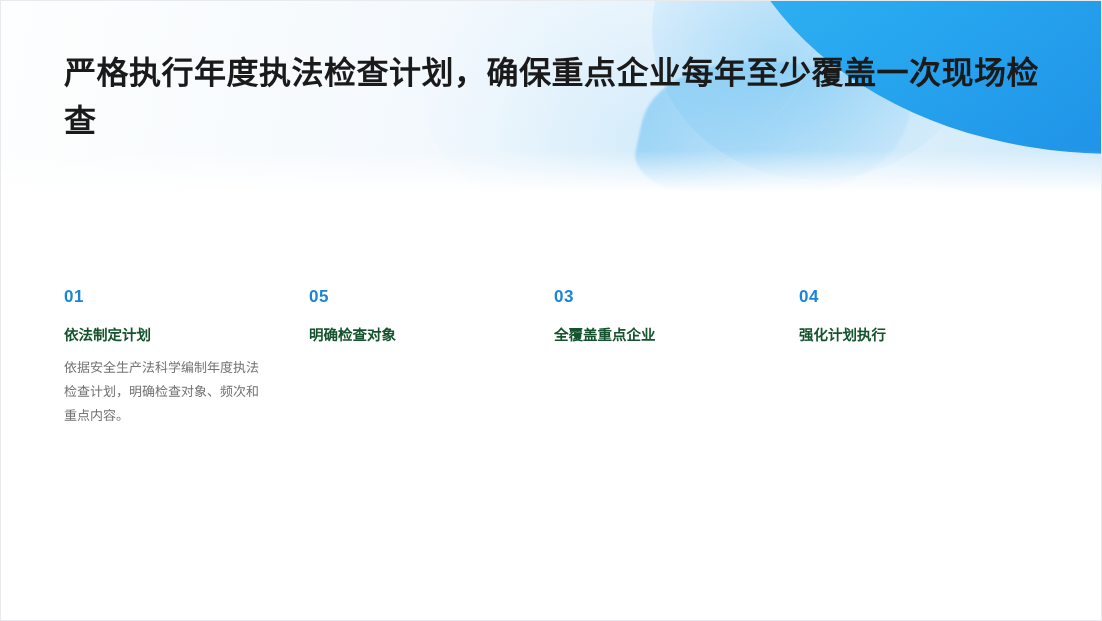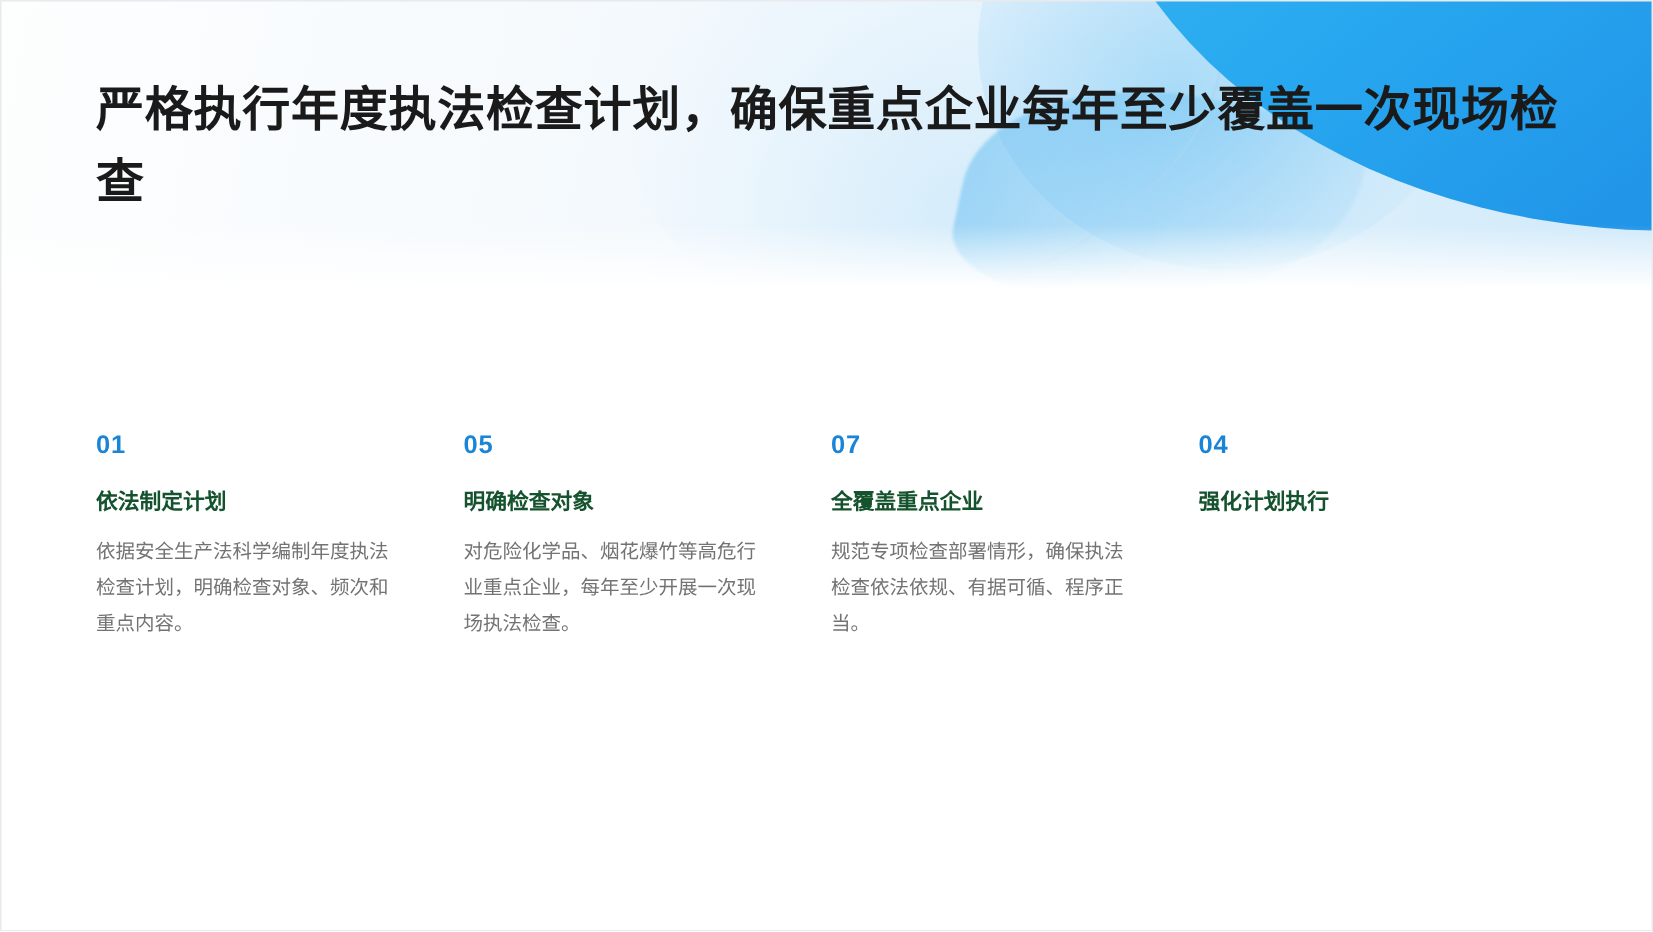--- a/index.html
+++ b/index.html
@@ -169,27 +169,25 @@
 
     <div class="col">
       <div class="col-num">01</div>
       <div class="col-head">依法制定计划</div>
       <div class="col-body">依据安全生产法科学编制年度执法检查计划，明确检查对象、频次和重点内容。</div>
     </div>
 
     <div class="col">
       <div class="col-num">05</div>
       <div class="col-head">明确检查对象</div>
-      <div class="col-body">对危险化学品、烟花爆竹等高危行业重点企业，每年至少开展一次现场执法检查。</div>
     </div>
 
     <div class="col">
-      <div class="col-num">07</div>
+      <div class="col-num">03</div>
       <div class="col-head">全覆盖重点企业</div>
-      <div class="col-body">规范专项检查部署情形，确保执法检查依法依规、有据可循、程序正当。</div>
     </div>
 
     <div class="col">
       <div class="col-num">04</div>
       <div class="col-head">强化计划执行</div>
     </div>
 
   </div>
 
   <div class="slide-frame"></div>

